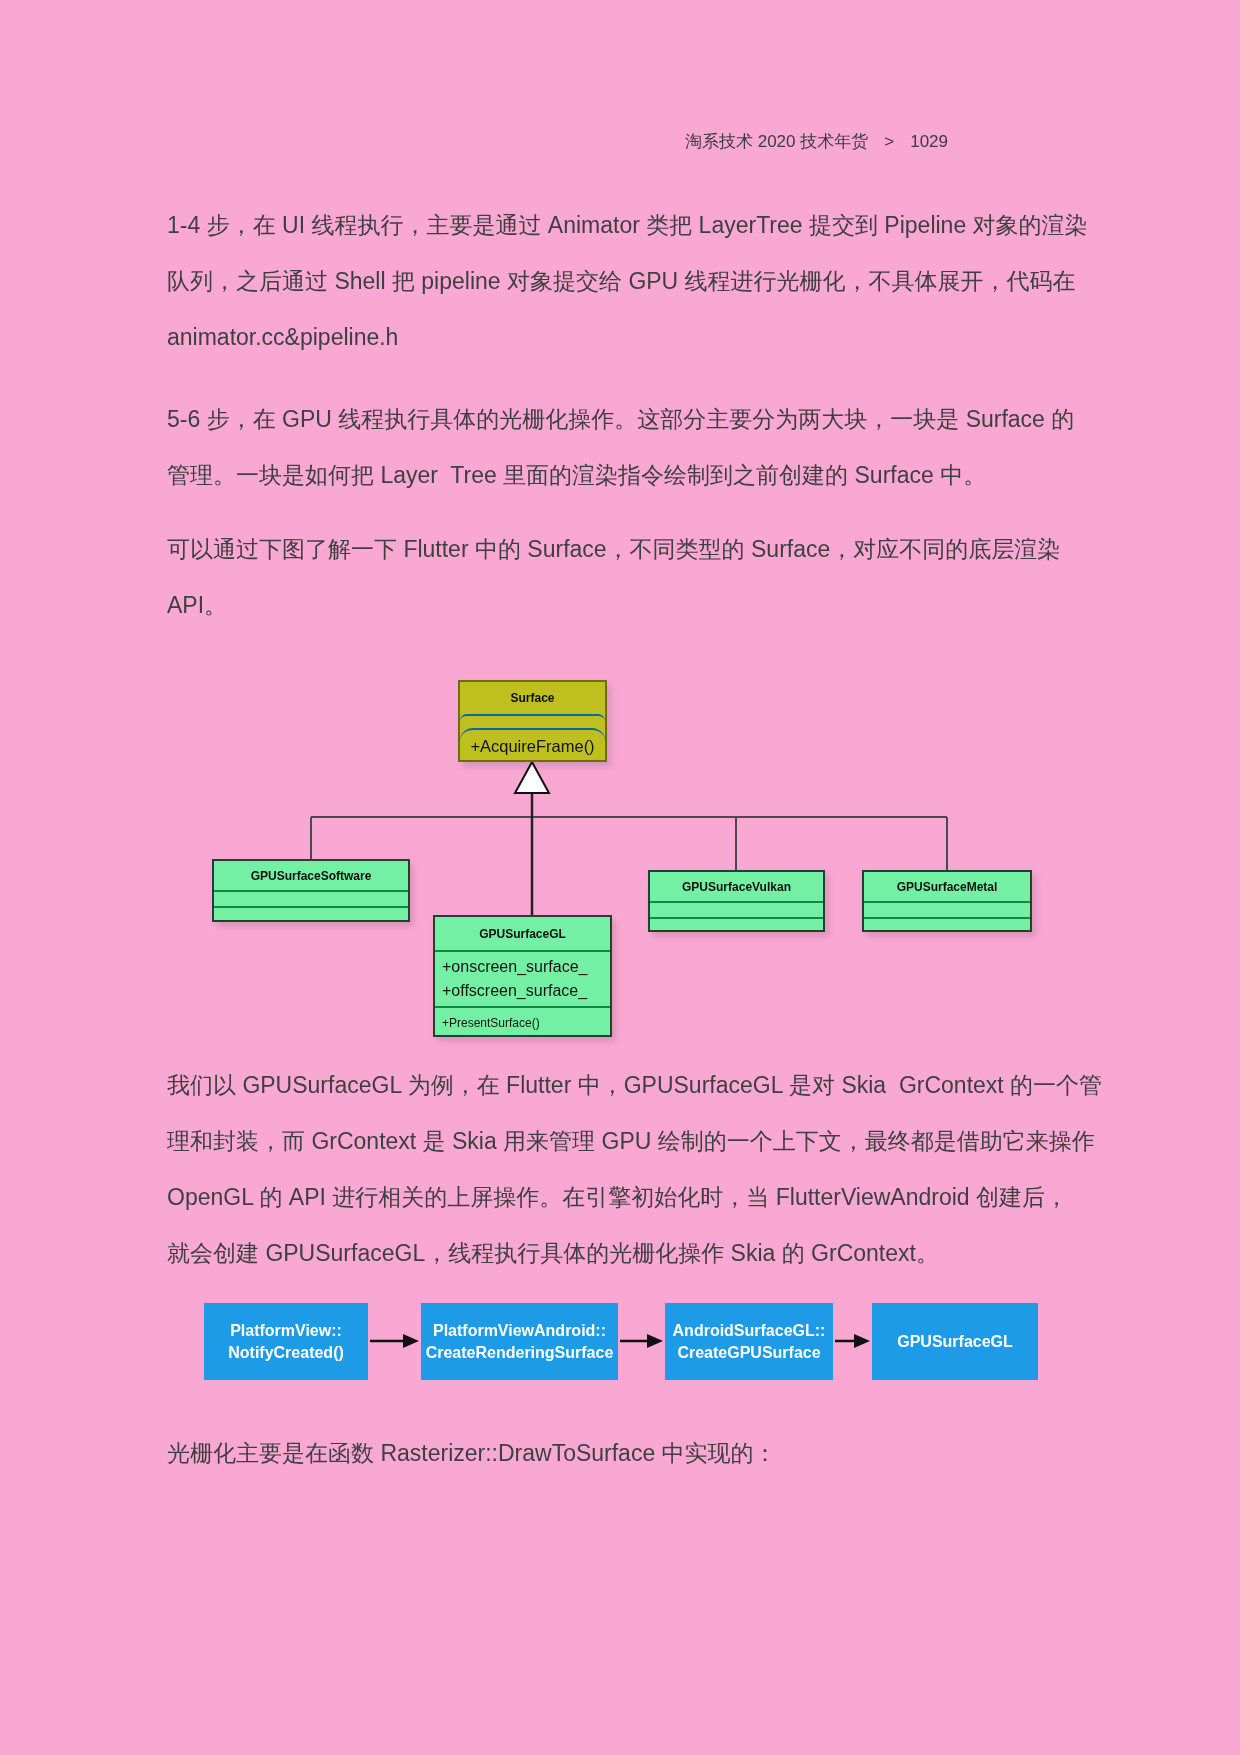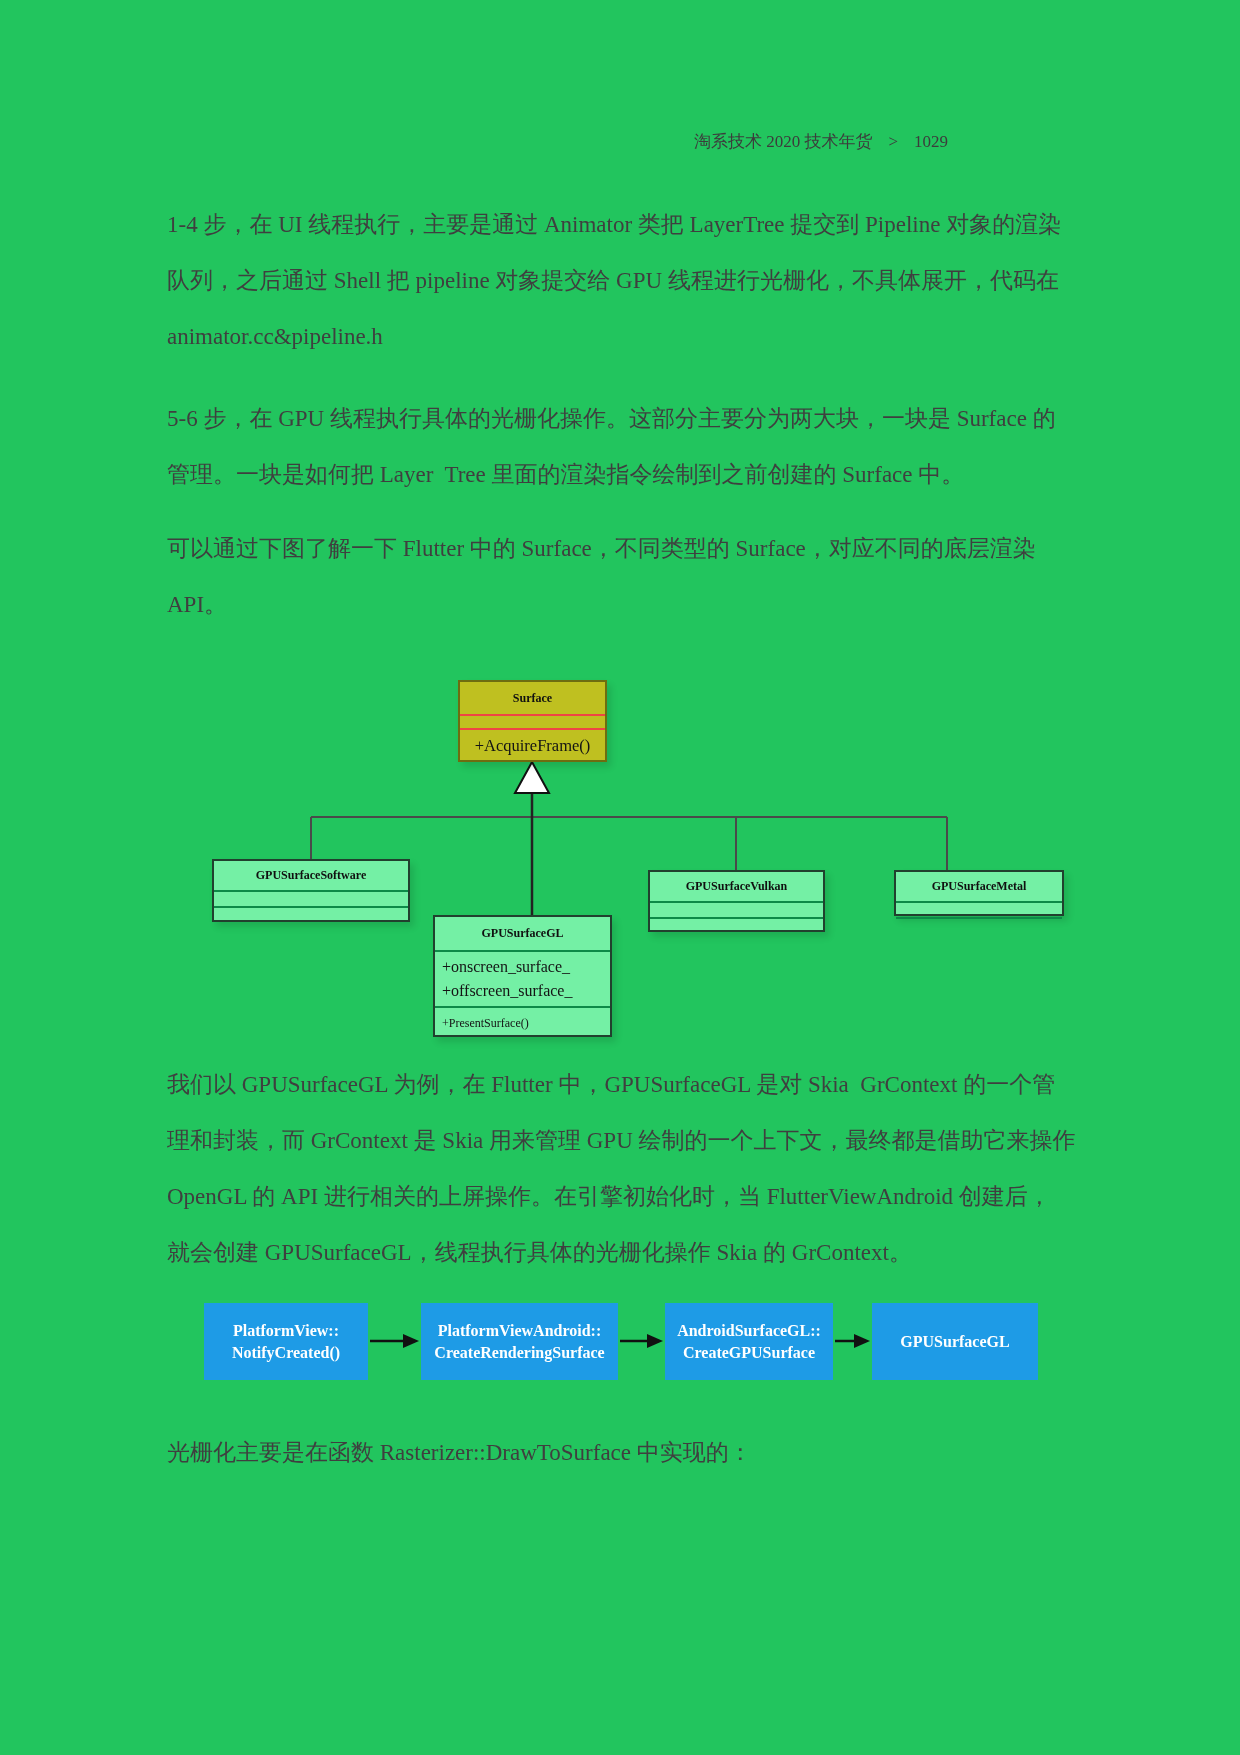--- a/index.html
+++ b/index.html
@@ -1,20 +1,20 @@
 <!DOCTYPE html>
 <html><head>
 <meta charset="utf-8">
 <style>
   html,body{margin:0;padding:0;background:#ffffff;}
   .page{
     position:relative;
     width:1240px;height:1755px;
-    background:#22c55e;
-    font-family:Liberation Serif, serif;
+    background:#f9a8d4;
+    font-family:Liberation Sans, sans-serif;
     color:#3a3a3a;
     overflow:hidden;
   }
   
   .header{
     position:absolute;left:167px;top:130px;width:781px;
     text-align:right;font-size:17px;color:#3c3c3c;
   }
   .header .sep{margin:0 16px;color:#3c3c3c;}
   
@@ -35,31 +35,31 @@
     box-shadow:4px 5px 7px rgba(0,0,0,0.12);
     display:flex;flex-direction:column;
   }
   .classbox .title{
     font-weight:bold;font-size:12px;color:#101010;
     text-align:center;display:flex;align-items:center;justify-content:center;
     flex:0 0 auto;
   }
   .classbox .comp{border-top:2px solid #0d8a48;flex:0 0 auto;}
   .parentbox{background:#bfc020;border:2px solid #6d6d10;}
-  .parentbox .comp{border-top:2px solid #ef4444;}
+  .parentbox .comp{border-top:2px solid #0369a1;border-radius:13px;}
   .box-surface{left:308px;top:40px;width:149px;height:82px;}
   .box-surface .title{height:32px;}
   .box-surface .comp-empty{height:12px;}
   .box-surface .comp-methods{
     height:32px;font-size:16.5px;color:#141414;
     display:flex;align-items:center;justify-content:center;white-space:pre;
   }
   .box-software{left:62px;top:219px;width:198px;height:63px;}
   .box-vulkan{left:498px;top:230px;width:177px;height:62px;}
-  .box-metal{left:744px;top:230px;width:170px;height:46px;}
+  .box-metal{left:712px;top:230px;width:170px;height:62px;}
   .smallbox .title{height:29px;}
   .smallbox .comp{height:14px;}
   .box-gl{left:283px;top:275px;width:179px;height:122px;}
   .box-gl .title{height:33px;}
   .box-gl .comp-attrs{
     padding:3px 0 3px 7px;font-size:16px;color:#141414;
   }
   .box-gl .comp-attrs div{line-height:24px;white-space:pre;}
   .box-gl .comp-methods{
     height:30px;font-size:12px;color:#141414;

